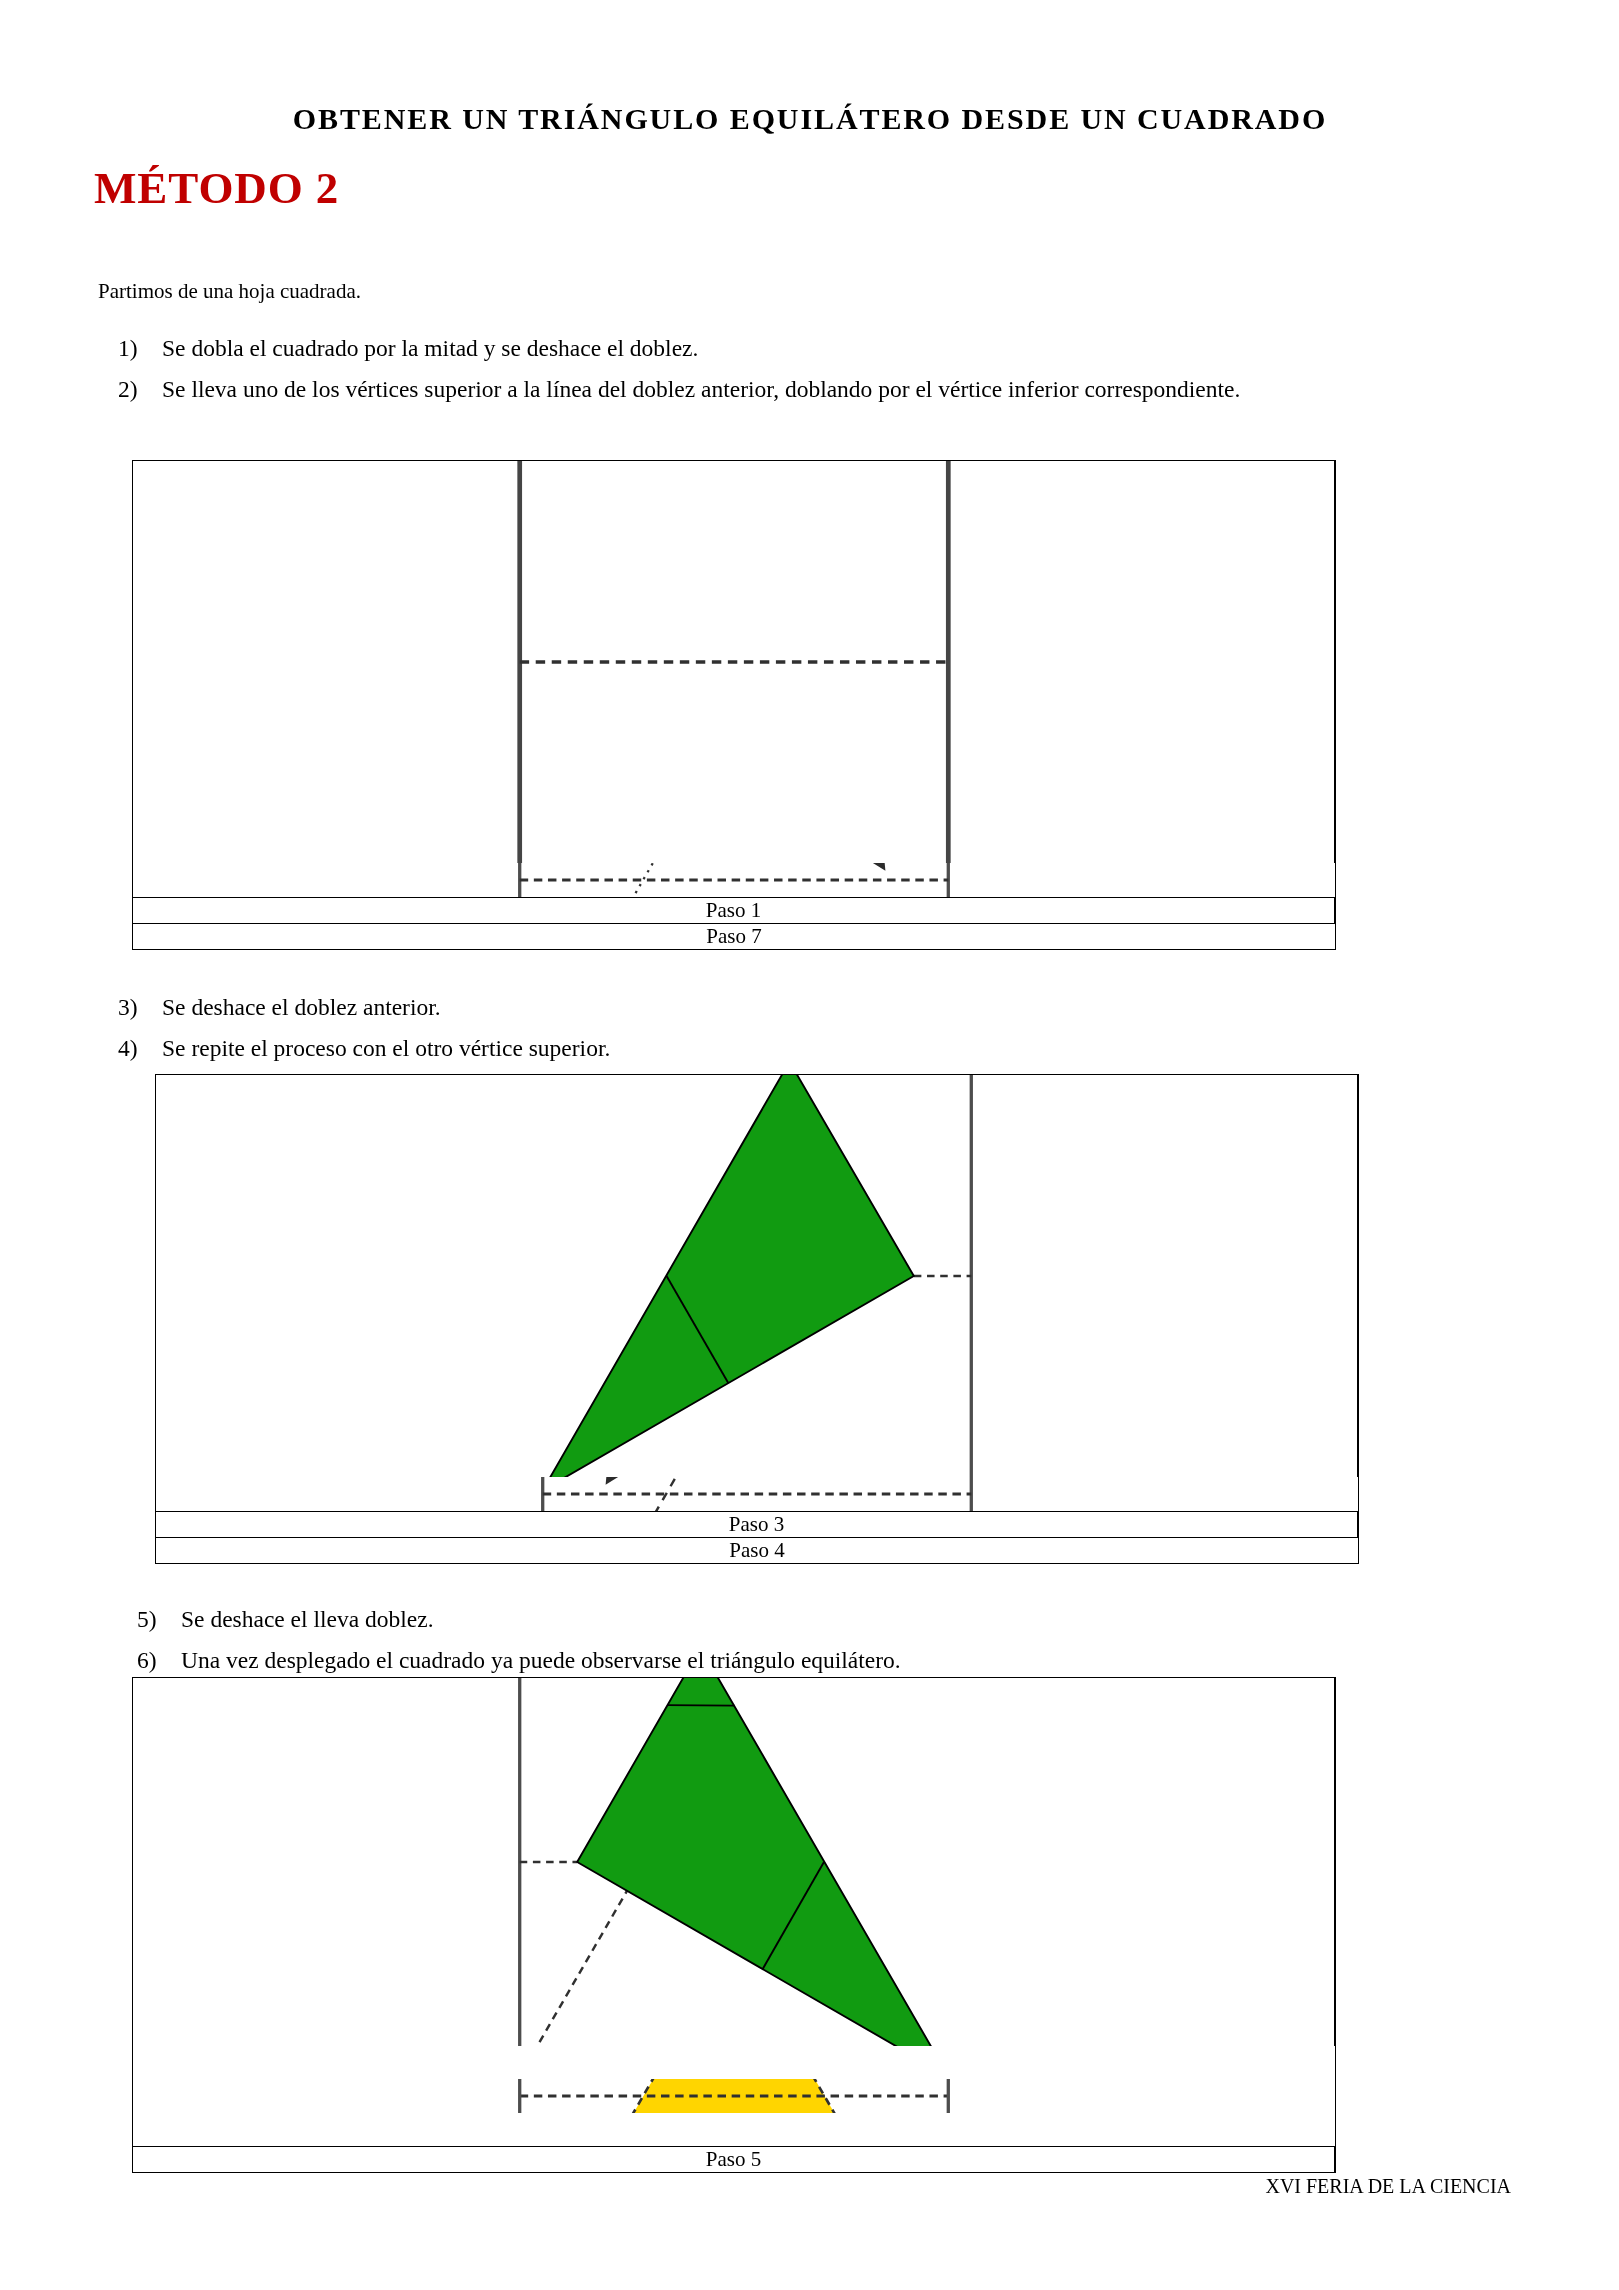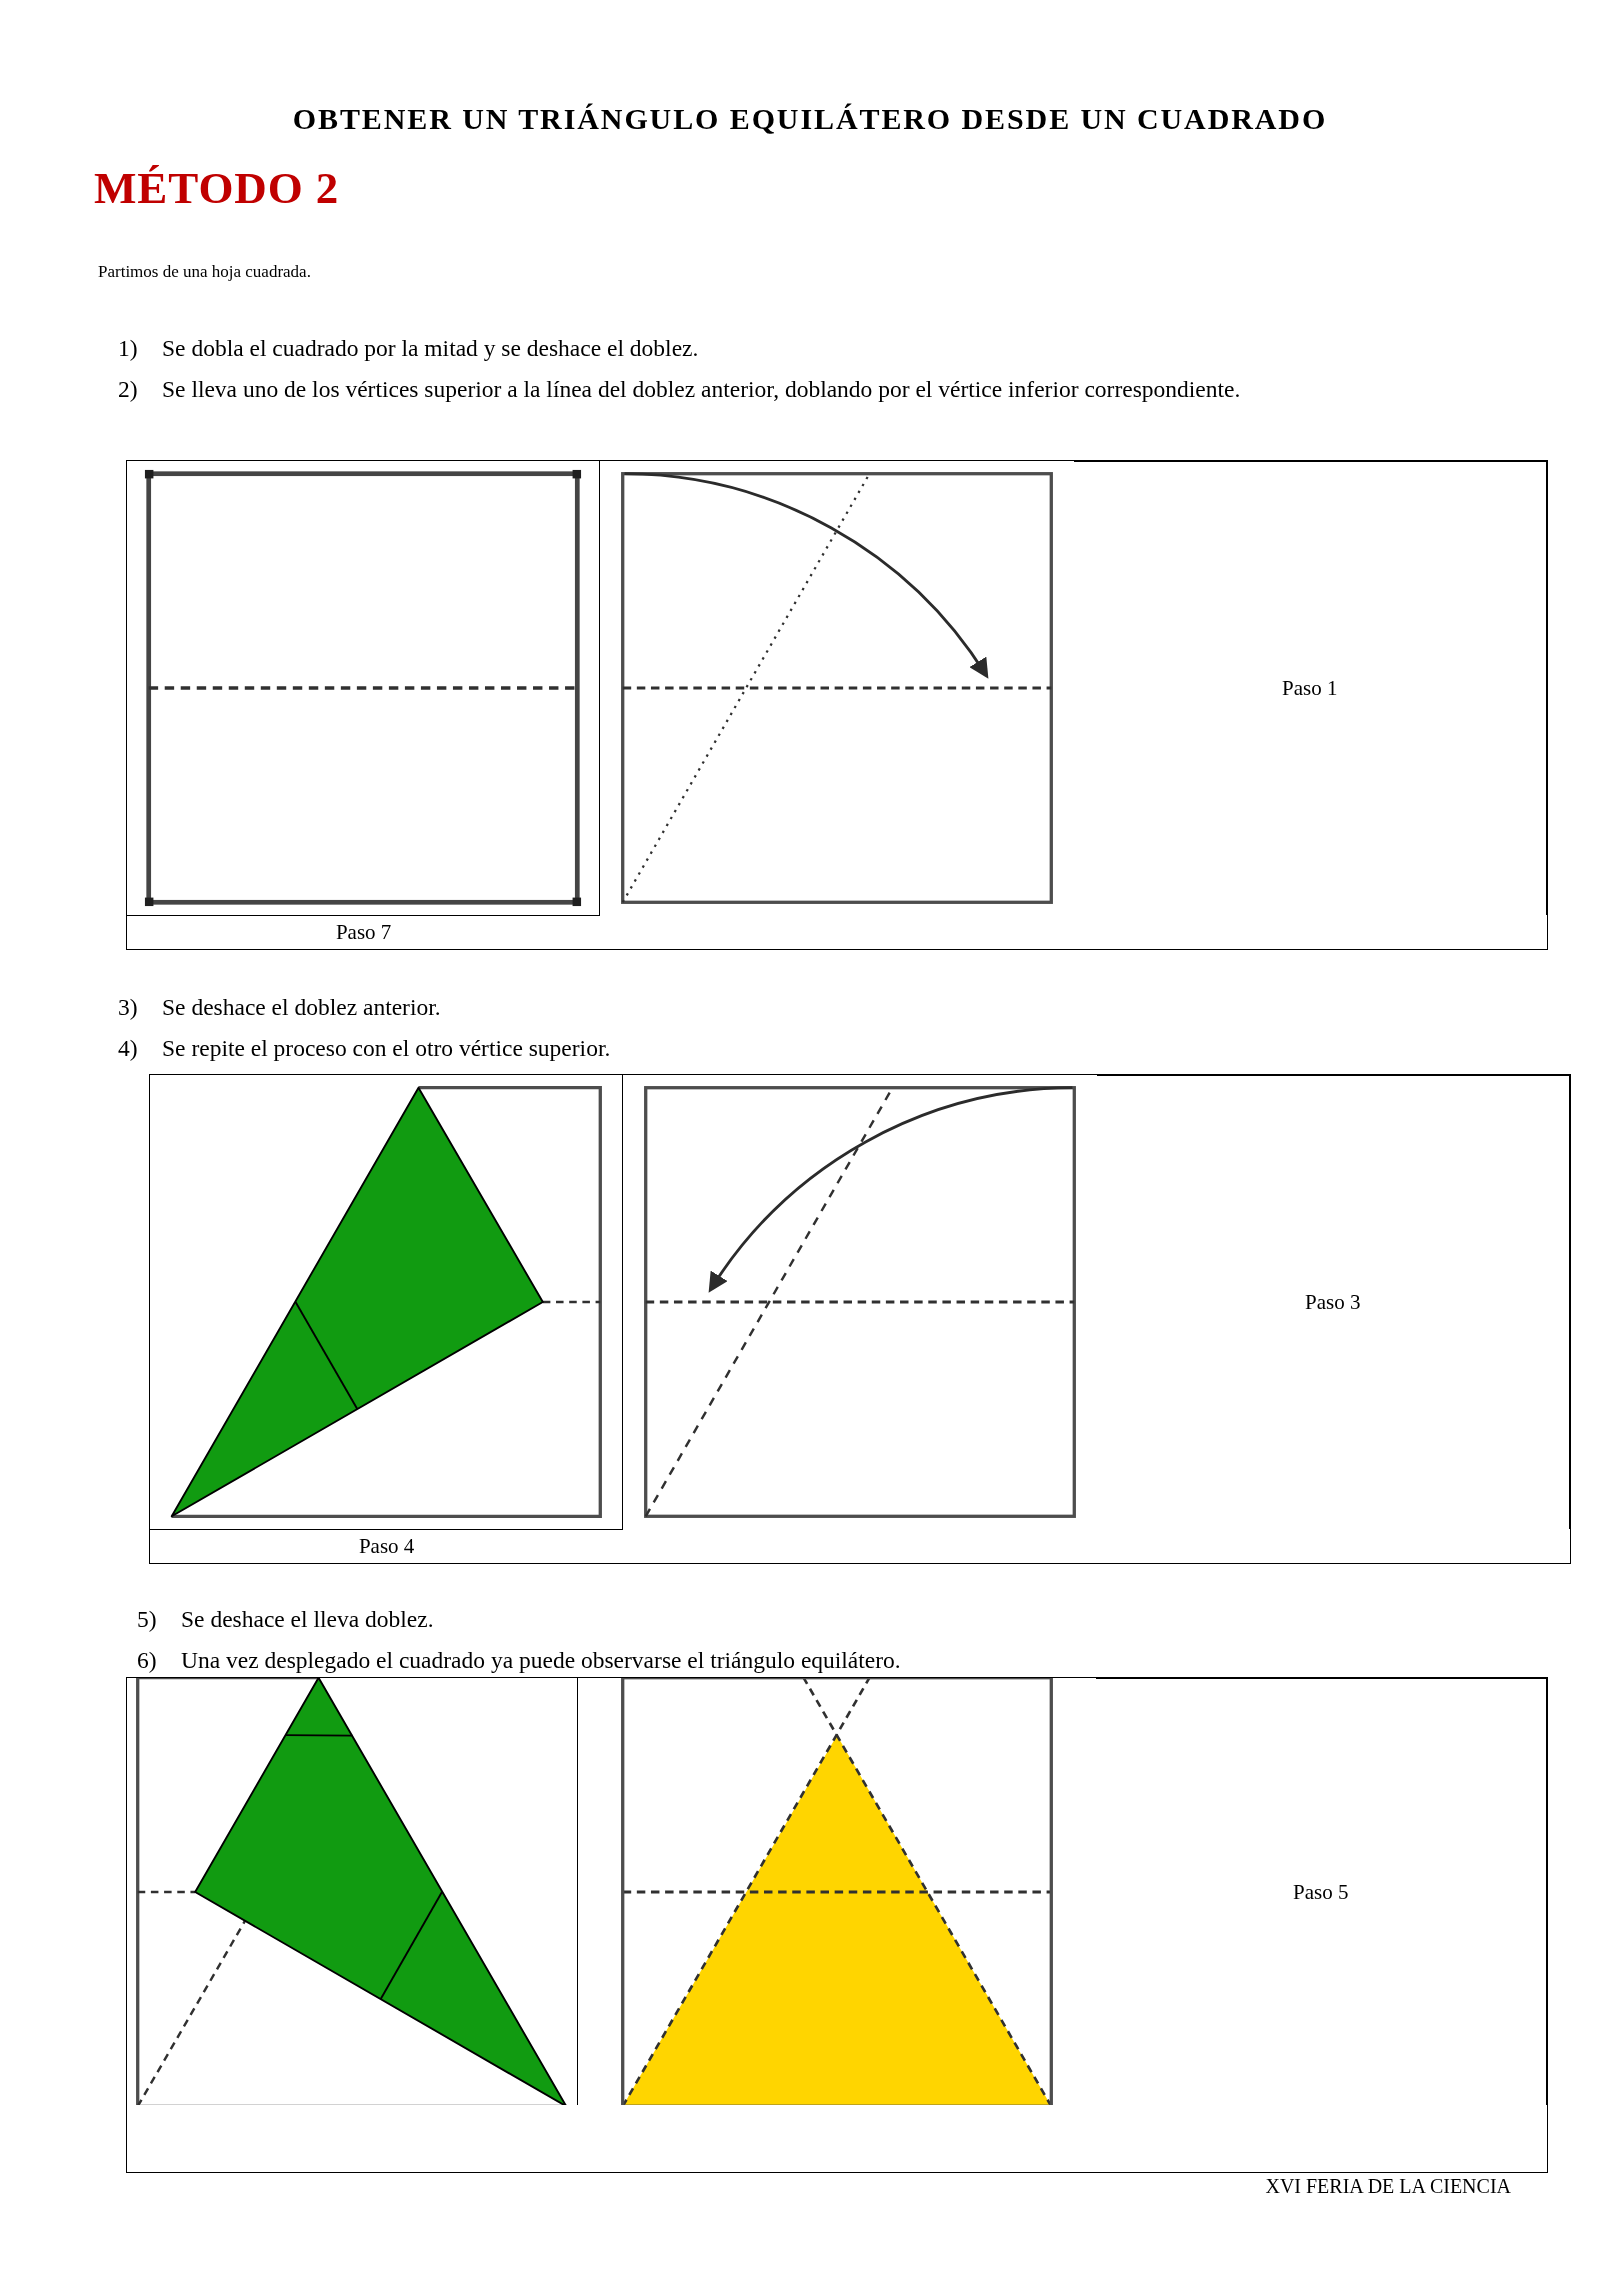--- a/index.html
+++ b/index.html
@@ -16,36 +16,36 @@
     position:absolute; top:102px; left:0; width:100%;
     text-align:center;
     font-size:30px; font-weight:bold; letter-spacing:1.9px;
   }
   .method-heading {
     position:absolute; top:162px; left:94px;
     font-size:45px; font-weight:bold; letter-spacing:0.9px;
     color:var(--accent-red);
   }
   .intro {
-    position:absolute; top:262px; left:98px;
-    font-size:17px;
+    position:absolute; top:279px; left:98px;
+    font-size:21px;
   }
   .steps { position:absolute; display:block; }
   .steps.g1 { top:328px;  left:118px; }
   .steps.g2 { top:987px; left:118px; }
   .steps.g3 { top:1599px; left:137px; }
   .step { display:flex; font-size:23.5px; line-height:41px; }
   .step .num { width:44px; flex:0 0 44px; }
   .step .txt { max-width:1215px; }
 
   .fig {
-    position:absolute; left:126px; width:1422px;
+    position:absolute; left:132px; width:1204px;
     border:1.9px solid #000;
     display:grid;
-    grid-template-columns:1fr 1fr 1fr;
+    grid-template-columns:1fr;
     grid-template-rows:1fr 34px;
     background:#fff;
     box-sizing:border-box;
   }
   .fig.f1 { top:460px;  height:490px; }
   .fig.f2 { top:1074px; height:490px;margin-left:23px; }
   .fig.f3 { top:1677px; height:496px;gap:33px; }
   .fig-img {
     display:flex; align-items:center; justify-content:center;
     overflow:hidden;

